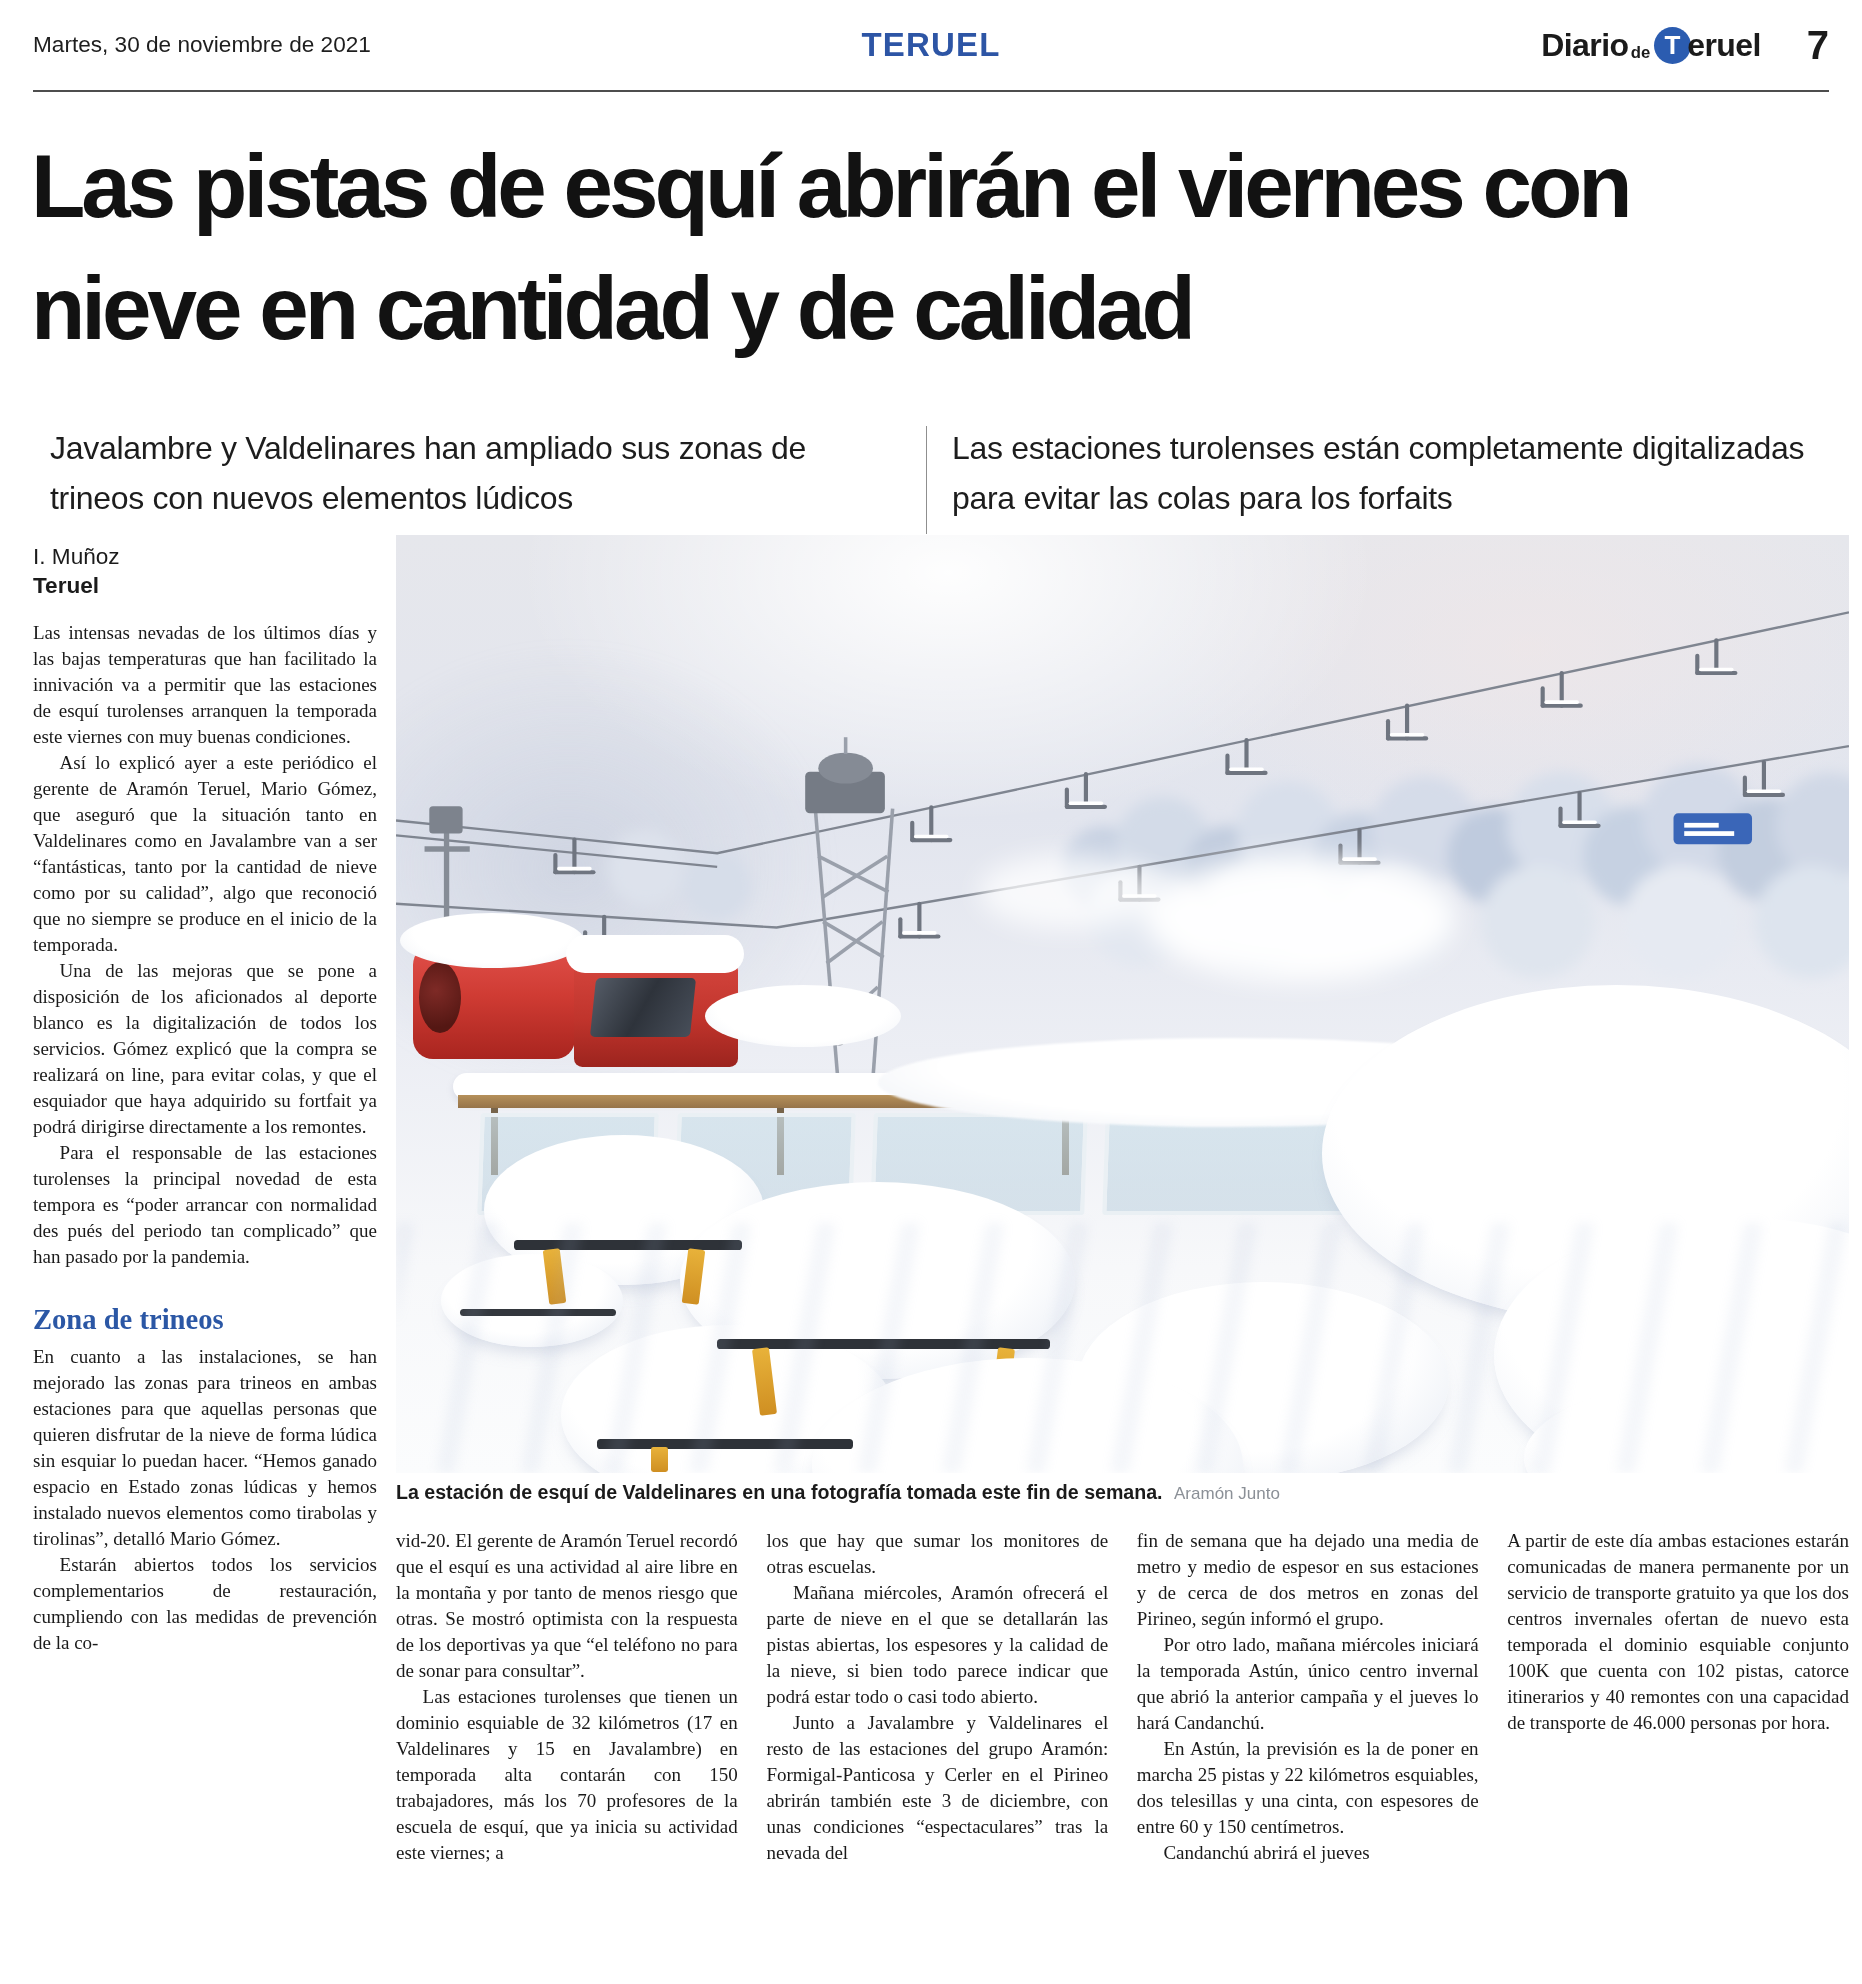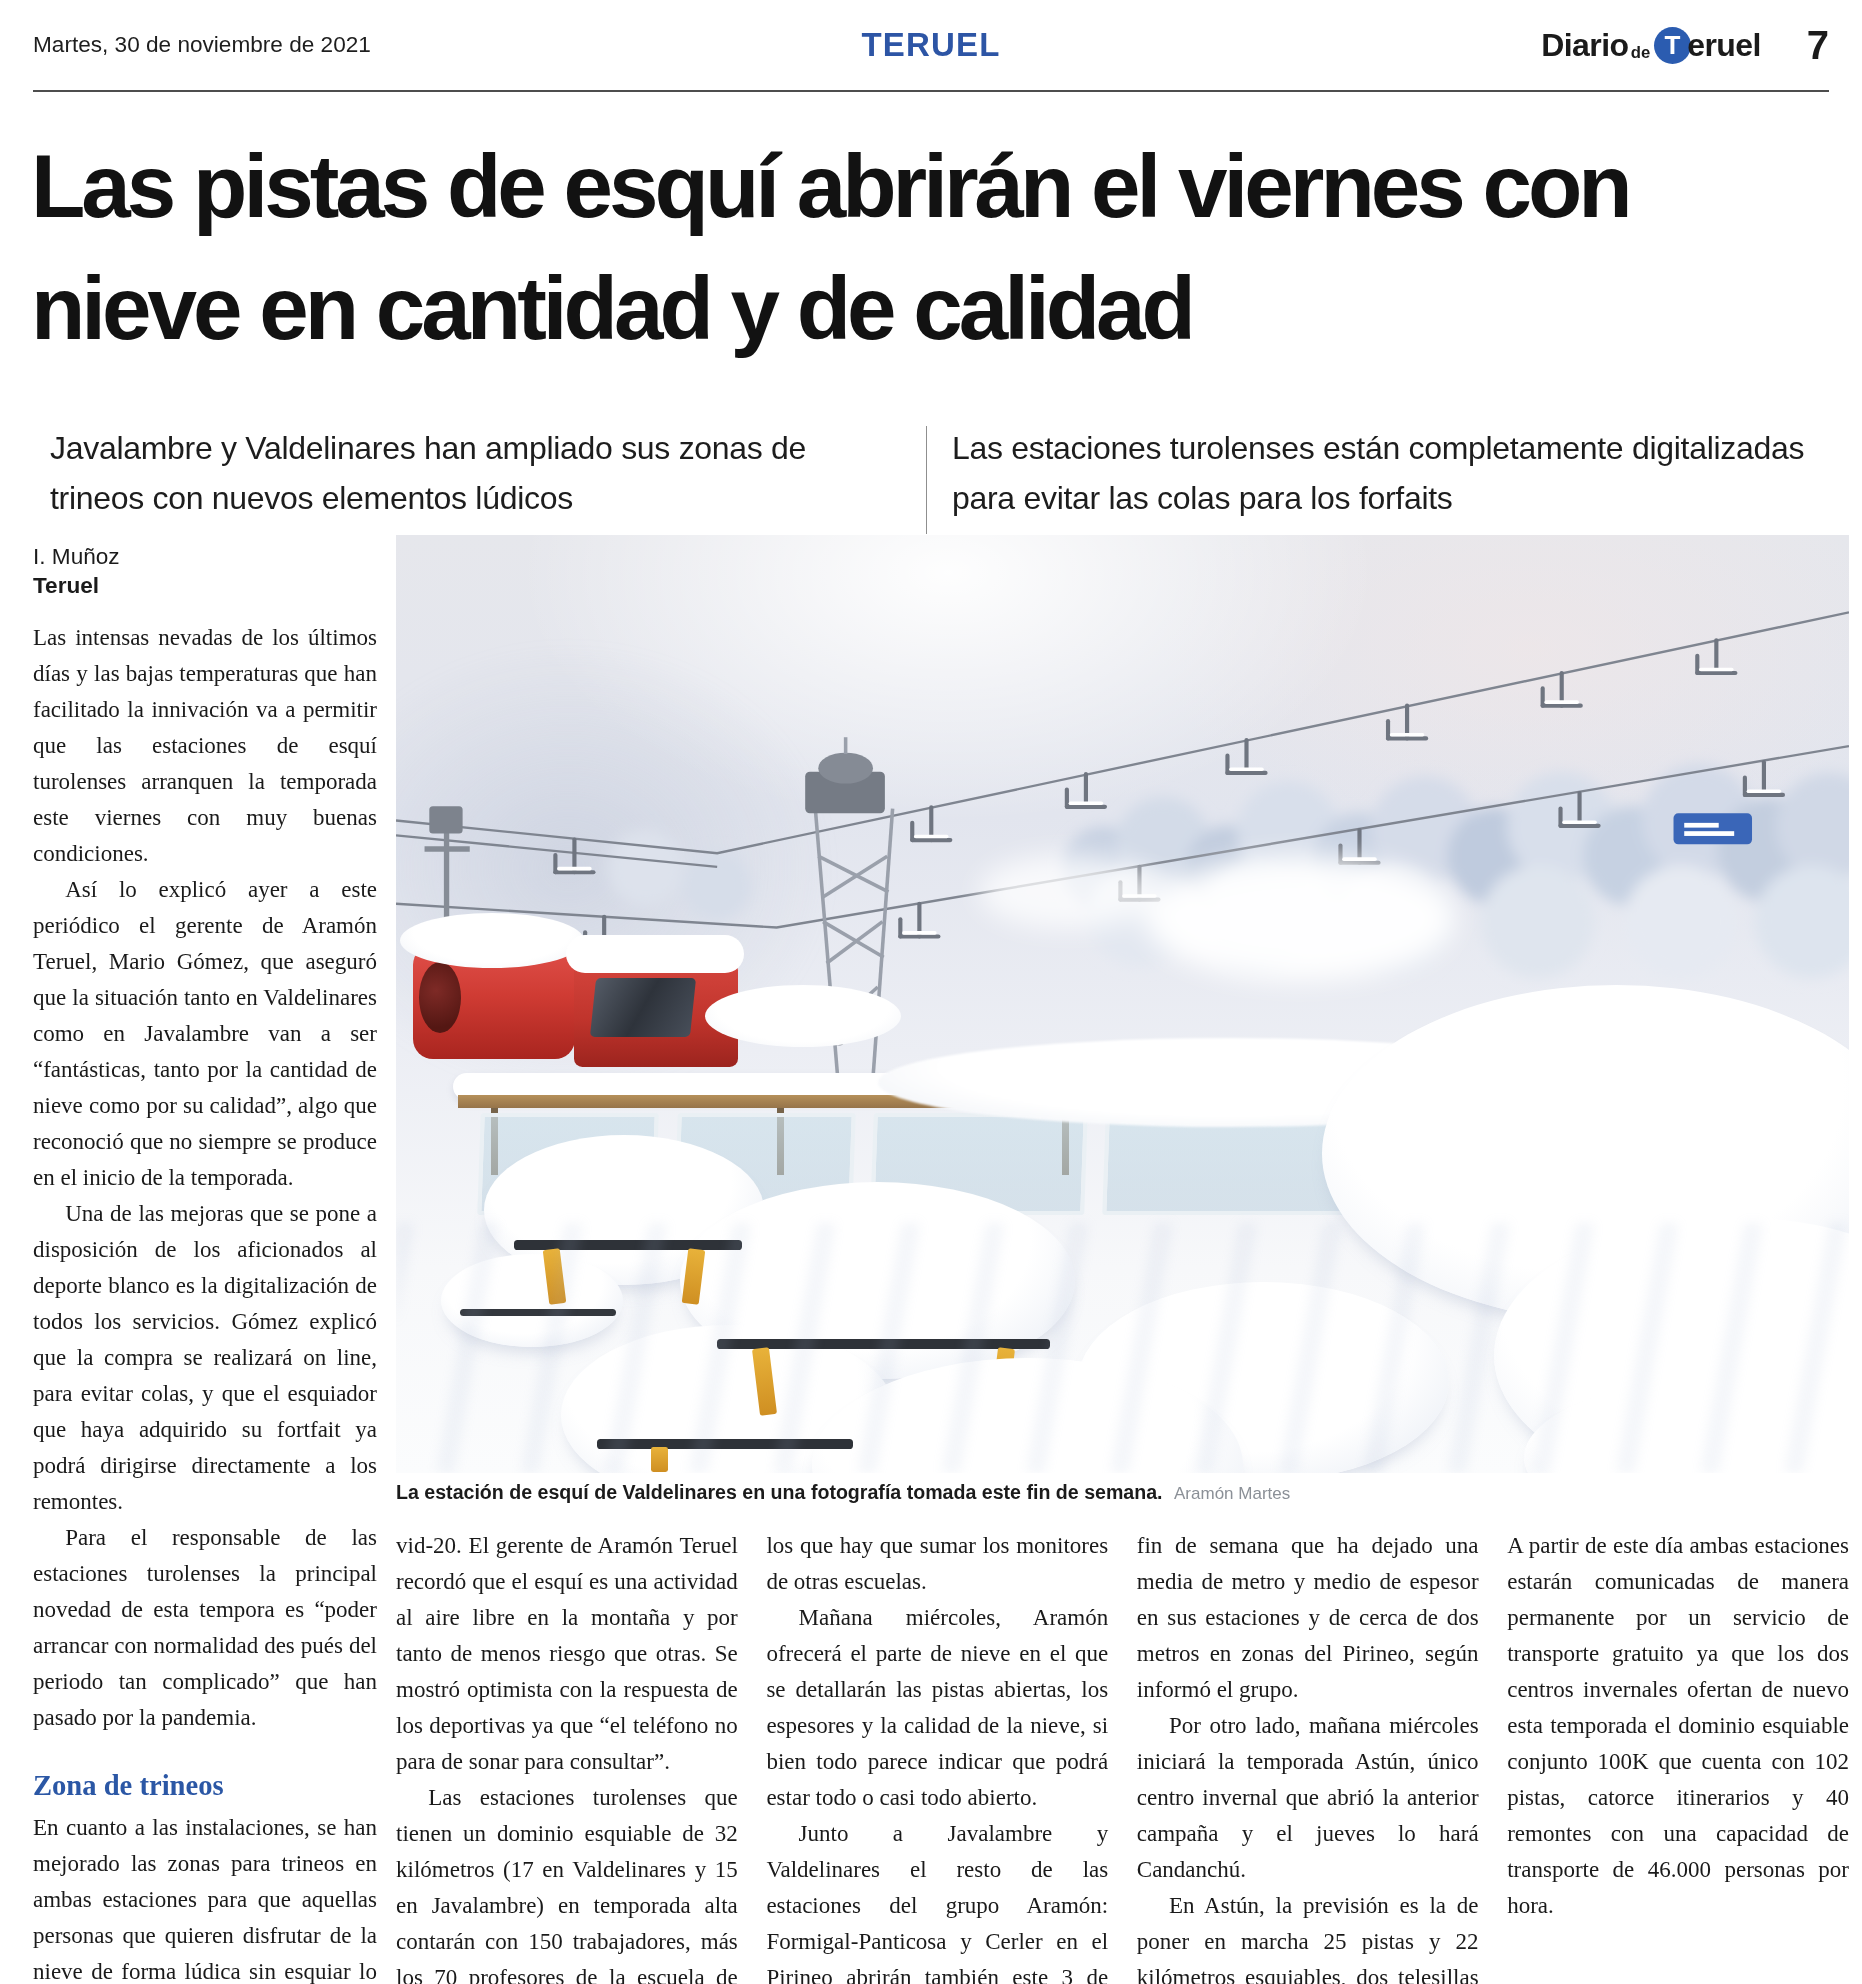--- a/index.html
+++ b/index.html
@@ -31,21 +31,21 @@
   .deck-left  { position:absolute; left:50px;  top:424px; width:851px; }
   .deck-right { position:absolute; left:952px; top:424px; width:886px; }
   .deck-left, .deck-right { font-family:"Liberation Sans", sans-serif;
     font-size:32px; line-height:1.56; color:#1d1d1d; font-weight:normal; letter-spacing:-0.3px;}
   .deck-divider { position:absolute; left:926px; top:426px; width:1.2px; height:108px; background:#8f8f8f; }
   
   .byline { position:absolute; left:33px; top:542px; font-family:"Liberation Sans", sans-serif;
     font-size:22.6px; line-height:1.3; color:#1b1b1b; }
   .byline .loc { font-weight:bold; }
   .col1 { position:absolute; left:33px; top:620px; width:344px; }
-  .bodytext p { font-size:23px; line-height:36px; text-align:justify; text-indent:1.4em;
+  .bodytext p { font-size:19px; line-height:26px; text-align:justify; text-indent:1.4em;
     hyphens:auto; -webkit-hyphens:auto; }
   .bodytext p:first-child { text-indent:0; }
   .section-heading { font-family:"Liberation Serif", serif; font-weight:bold; color:#2b57a5;
     font-size:28.6px; margin:34px 0 8.3px 0; }
   .after-heading p:first-child { text-indent:0; }
   
   .photo { position:absolute; left:396px; top:535px; width:1453px; height:938px; overflow:hidden;
     background:
       radial-gradient(ellipse 714px 416px at 38% 4%, rgba(255,255,255,.95), rgba(255,255,255,0) 60%),
       radial-gradient(ellipse 535px 297px at 78% 12%, rgba(243,231,230,.55), rgba(243,231,230,0) 70%),
@@ -299,21 +299,21 @@
     <div class="m m5"></div>
     <div class="m m9"></div>
     <div class="tabletop t-c"></div>
     <div class="leg leg-c1"></div>
 
     <div class="ground-streaks"></div>
   </div>
 
   <div class="caption">
     <span class="cap-main">La estación de esquí de Valdelinares en una fotografía tomada este fin de semana.</span>
-    <span class="cap-credit">Aramón Martes</span>
+    <span class="cap-credit">Aramón Junto</span>
   </div>
 
   <div class="bottom-cols">
     <div class="bodytext">
         <p>vid-20. El gerente de Aramón Teruel recordó que el esquí es una actividad al aire libre en la montaña y por tanto de menos riesgo que otras. Se mostró optimista con la respuesta de los deportivas ya que “el teléfono no para de sonar para consultar”.</p>
         <p>Las estaciones turolenses que tienen un dominio esquiable de 32 kilómetros (17 en Valdelinares y 15 en Javalambre) en temporada alta contarán con 150 trabajadores, más los 70 profesores de la escuela de esquí, que ya inicia su actividad este viernes; a</p>
       </div>
     <div class="bodytext">
         <p>los que hay que sumar los monitores de otras escuelas.</p>
         <p>Mañana miércoles, Aramón ofrecerá el parte de nieve en el que se detallarán las pistas abiertas, los espesores y la calidad de la nieve, si bien todo parece indicar que podrá estar todo o casi todo abierto.</p>

